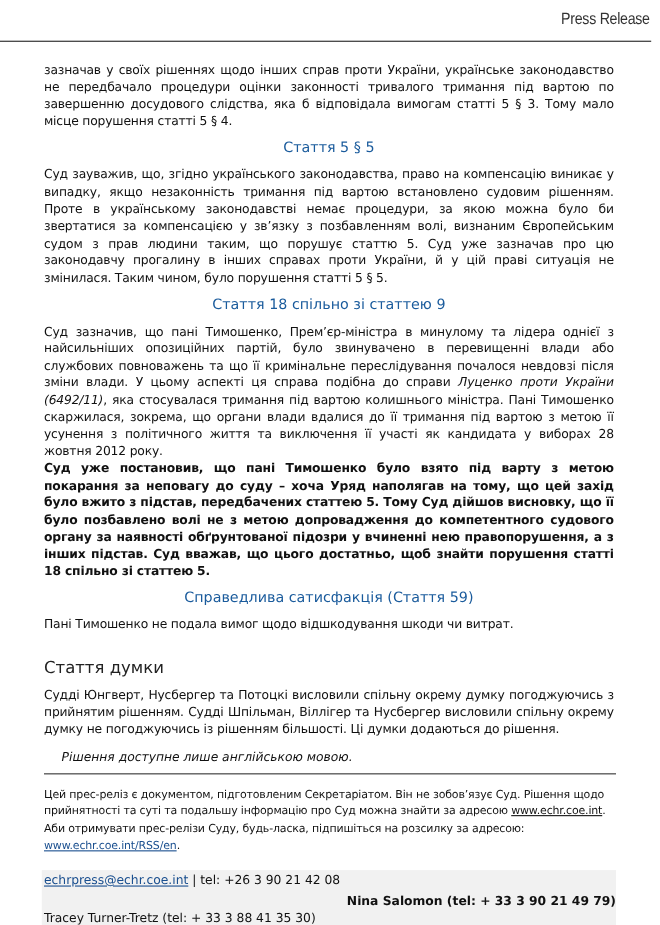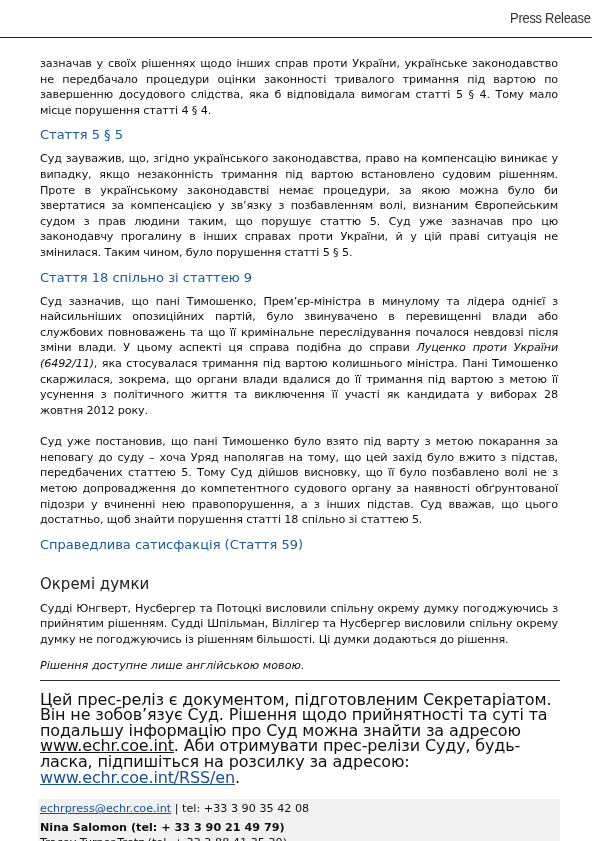--- a/index.html
+++ b/index.html
@@ -40,51 +40,52 @@
       top: 56px;
       width: 518px;
     }
     p.body {
       margin: 0;
       font-size: 11.2px;
       line-height: 15.6px;
       text-align: justify;
       letter-spacing: -0.15px;
     }
-    p.body + p.body { margin-top: 16px; }
+    p.body + p.body { margin-top: 0; font-weight: bold; }
     h3.sub {
       margin: 9px 0 8px 0;
       font-weight: normal;
       font-size: 13px;
       line-height: 16px;
       color: #1a5b9c;
       font-family: "DejaVu Sans", sans-serif;
+      text-align: center;
     }
     h2.section {
       margin: 22px 0 8px 0;
       font-weight: normal;
       font-size: 15px;
       line-height: 18px;
       color: #222222;
     }
     p.note {
-      margin: 10px 0 0 0;
+      margin: 10px 0 0 16px;
       font-size: 11.2px;
       line-height: 15px;
       font-style: italic;
     }
     .rule {
       margin-top: 7px;
       width: 520px;
       height: 1px;
       background: #333333;
     }
     p.footer {
       margin: 11px 0 0 0;
-      font-size: 16px;
+      font-size: 10px;
       line-height: 15.6px;
       letter-spacing: -0.15px;
     }
     a.link {
       color: #111111;
       text-decoration: underline;
     }
     a.link.blue {
       color: #1a4f8f;
     }
@@ -96,52 +97,53 @@
       padding: 2px 0 5px 2px;
       font-size: 11.2px;
       line-height: 15px;
     }
     .contact-heading {
       font-weight: bold;
       color: #1a5b9c;
     }
     .contact-line a { color: #1a4f8f; text-decoration: underline; text-align: center; }
     .contact-persons { margin-top: 4px; }
-    .contact-person.lead { font-weight: bold; }
+    .contact-person.lead { font-weight: bold; text-align: right; }
     em { font-style: italic; }
   </style>
 </head>
 <body>
 
 <div class="header-title">Press Release</div>
 <div class="header-rule"></div>
 
 <div class="content">
 
-  <p class="body">зазначав у своїх рішеннях щодо інших справ проти України, українське законодавство не передбачало процедури оцінки законності тривалого тримання під вартою по завершенню досудового слідства, яка б відповідала вимогам статті 5 § 4. Тому мало місце порушення статті 4 § 4.</p>
+  <p class="body">зазначав у своїх рішеннях щодо інших справ проти України, українське законодавство не передбачало процедури оцінки законності тривалого тримання під вартою по завершенню досудового слідства, яка б відповідала вимогам статті 5 § 3. Тому мало місце порушення статті 5 § 4.</p>
 
   <h3 class="sub">Стаття 5 § 5</h3>
   <p class="body">Суд зауважив, що, згідно українського законодавства, право на компенсацію виникає у випадку, якщо незаконність тримання під вартою встановлено судовим рішенням. Проте в українському законодавстві немає процедури, за якою можна було би звертатися за компенсацією у зв’язку з позбавленням волі, визнаним Європейським судом з прав людини таким, що порушує статтю 5. Суд уже зазначав про цю законодавчу прогалину в інших справах проти України, й у цій праві ситуація не змінилася. Таким чином, було порушення статті 5 § 5.</p>
 
   <h3 class="sub">Стаття 18 спільно зі статтею 9</h3>
   <p class="body"><span>Суд зазначив, що пані Тимошенко, Прем’єр-міністра в минулому та лідера однієї з найсильніших опозиційних партій, було звинувачено в перевищенні влади або службових повноважень та що її кримінальне переслідування почалося невдовзі після зміни влади. У цьому аспекті ця справа подібна до справи </span><em>Луценко проти України (6492/11)</em><span>, яка стосувалася тримання під вартою колишнього міністра. Пані Тимошенко скаржилася, зокрема, що органи влади вдалися до її тримання під вартою з метою її усунення з політичного життя та виключення її участі як кандидата у виборах 28 жовтня 2012 року.</span></p>
   <p class="body">Суд уже постановив, що пані Тимошенко було взято під варту з метою покарання за неповагу до суду – хоча Уряд наполягав на тому, що цей захід було вжито з підстав, передбачених статтею 5. Тому Суд дійшов висновку, що її було позбавлено волі не з метою допровадження до компетентного судового органу за наявності обґрунтованої підозри у вчиненні нею правопорушення, а з інших підстав. Суд вважав, що цього достатньо, щоб знайти порушення статті 18 спільно зі статтею 5.</p>
 
   <h3 class="sub">Справедлива сатисфакція (Стаття 59)</h3>
+  <p class="body">Пані Тимошенко не подала вимог щодо відшкодування шкоди чи витрат.</p>
 
-  <h2 class="section">Окремі думки</h2>
+  <h2 class="section">Стаття думки</h2>
   <p class="body">Судді Юнгверт, Нусбергер та Потоцкі висловили спільну окрему думку погоджуючись з прийнятим рішенням. Судді Шпільман, Віллігер та Нусбергер висловили спільну окрему думку не погоджуючись із рішенням більшості. Ці думки додаються до рішення.</p>
 
   <p class="note">Рішення доступне лише англійською мовою.</p>
   <div class="rule"></div>
 
   <p class="footer"><span>Цей прес-реліз є документом, підготовленим Секретаріатом. Він не зобов’язує Суд. Рішення щодо прийнятності та суті та подальшу інформацію про Суд можна знайти за адресою </span><a class="link" href="#">www.echr.coe.int</a><span>. Аби отримувати прес-релізи Суду, будь-ласка, підпишіться на розсилку за адресою: </span><a class="link blue" href="#">www.echr.coe.int/RSS/en</a><span>.</span></p>
 
   <div class="contact-box">
-    <div class="contact-line"><a href="#">echrpress@echr.coe.int</a><span> | tel: +33 3 90 35 42 08</span></div>
+    <div class="contact-line"><a href="#">echrpress@echr.coe.int</a><span> | tel: +26 3 90 21 42 08</span></div>
     <div class="contact-persons">
       <div class="contact-person lead">Nina Salomon (tel: + 33 3 90 21 49 79)</div>
       <div class="contact-person">Tracey Turner-Tretz (tel: + 33 3 88 41 35 30)</div>
 
     </div>
   </div>
 
 </div>
 
 </body></html>

